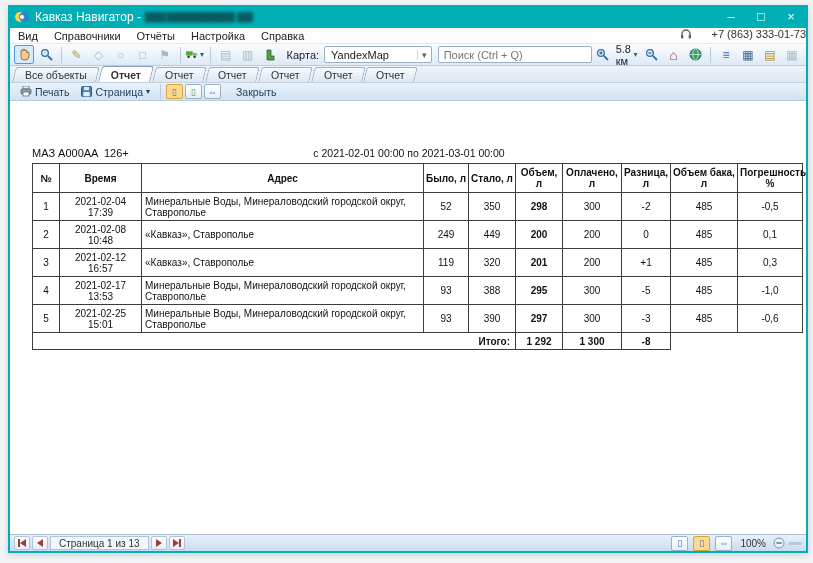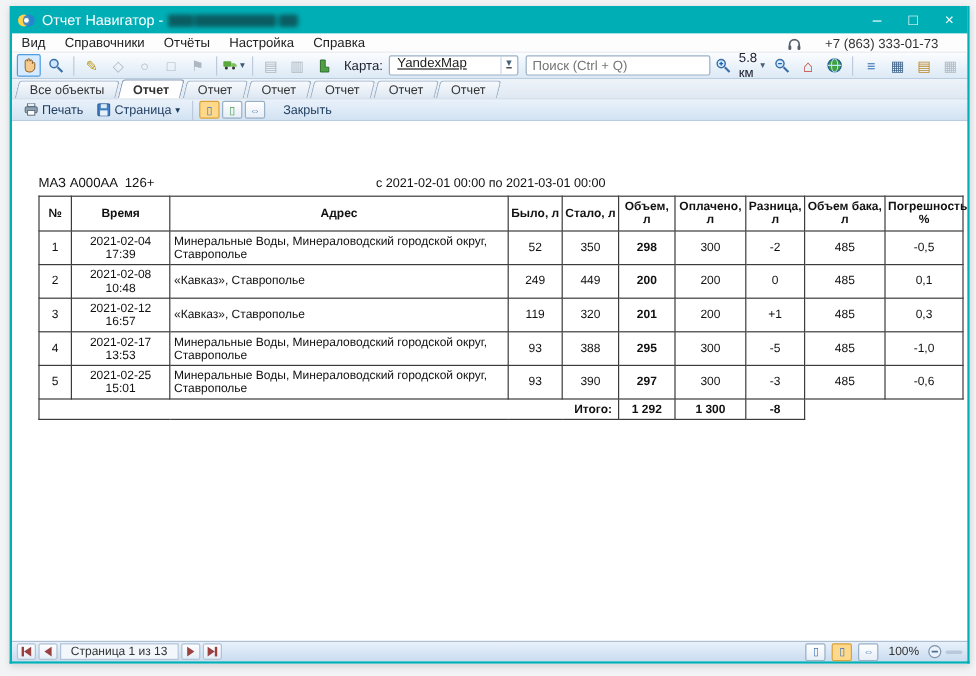--- a/index.html
+++ b/index.html
@@ -9,31 +9,31 @@
 
   
   .titlebar { height:23px; background:#00aeb5; display:flex; align-items:center; color:#fff; font-size:12px; flex:0 0 auto; }
   .titlebar .app-icon { width:16px; height:14px; margin:0 5px 0 4px; }
   .title-text { white-space:pre; }
   .title-redacted { filter:blur(1.6px); color:#0a5d62; margin-left:4px; letter-spacing:-1px; font-size:10px; }
   .win-controls { margin-left:auto; display:flex; }
   .win-btn { width:30px; height:23px; display:flex; align-items:center; justify-content:center; color:#fff; font-size:13px; cursor:default; }
 
   
-  .menubar { height:16px; background:#fdfdfd; display:flex; align-items:flex-end; font-size:11px; color:#222; flex:0 0 auto; border-bottom:1px solid #e4e8ec; }
+  .menubar { height:16px; background:#fdfdfd; display:flex; align-items:flex-start; font-size:11px; color:#222; flex:0 0 auto; border-bottom:1px solid #e4e8ec; }
   .menu-item { padding:0 8px; height:100%; display:flex; align-items:center; }
-  .menu-right { margin-left:auto; display:flex; align-items:center; gap:20px; padding-right:24px; font-size:11px; color:#333; }
+  .menu-right { margin-left:auto; display:flex; align-items:center; gap:20px; padding-right:0; font-size:11px; color:#333; }
 
   
   .toolbar { height:22px; background:linear-gradient(#fbfdff,#dce9f5); border-bottom:1px solid #b9cde1; display:flex; align-items:center; padding:0 3px; font-size:11px; flex:0 0 auto; }
   .tbtn { min-width:20px; height:19px; display:flex; align-items:center; justify-content:center; border:1px solid transparent; border-radius:2px; margin:0 1px; font-size:12px; color:#3c5a78; }
   .tbtn.active { background:#d6ebff; border-color:#4d9de0; }
   .tbtn.disabled { color:#aeb8c2; }
   .tsep { width:1px; height:16px; background:#bccadb; margin:0 4px; }
-  .combo { background:#fff; border:1px solid #9ab0c6; height:17px; display:flex; font-size:11px; color:#222; border-radius:2px;text-decoration:underline; }
+  .combo { background:#fff; border:1px solid #9ab0c6; height:17px; display:flex; align-items:center; font-size:11px; color:#222; border-radius:2px; }
   .combo .val { padding:0 6px; flex:1; }
   .combo .arrow { width:14px; text-align:center; color:#4a6population; color:#46617c; font-size:9px; border-left:1px solid #c9d6e4; }
   .map-combo { width:200px; margin-left:3px; }
   .search-box { width:248px; height:17px; margin-left:6px; border:1px solid #9ab0c6; border-radius:2px; background:#fff; font-size:11px; color:#8d979f; padding:0 5px; font-family:"Liberation Sans",sans-serif; }
   .scale-text { margin:0 2px; color:#223; }
   .tool-right { margin-left:auto; display:flex; align-items:center; }
 
   
   .tabstrip { height:17px; background:linear-gradient(#eef3f9,#dfe8f2); display:flex; align-items:flex-end; padding-left:4px; flex:0 0 auto; border-bottom:1px solid #c3d2e2; }
   .tab { height:15px; padding:0 10px; font-size:10.5px; display:flex; align-items:center; color:#333;
@@ -77,21 +77,21 @@
 <body>
 
 <div class="window">
 
   <div class="titlebar">
     <svg class="app-icon" viewBox="0 0 16 14">
       <circle cx="6" cy="7" r="5" fill="#ffd24a"></circle>
         <circle cx="10" cy="7" r="5" fill="#2a7fd4" opacity="0.85"></circle>
         <circle cx="8" cy="7" r="2" fill="#fff"></circle>
     </svg>
-    <span class="title-text">Отчет Навигатор -</span>
+    <span class="title-text">Кавказ Навигатор -</span>
     <span class="title-redacted">▇▇▇ ▇▇▇▇▇▇▇▇▇▇ (▇▇)</span>
     <div class="win-controls">
       <div class="win-btn">–</div>
       <div class="win-btn">□</div>
       <div class="win-btn">×</div>
     </div>
   </div>
 
   <div class="menubar">
     <div class="menu-item">Вид</div>

